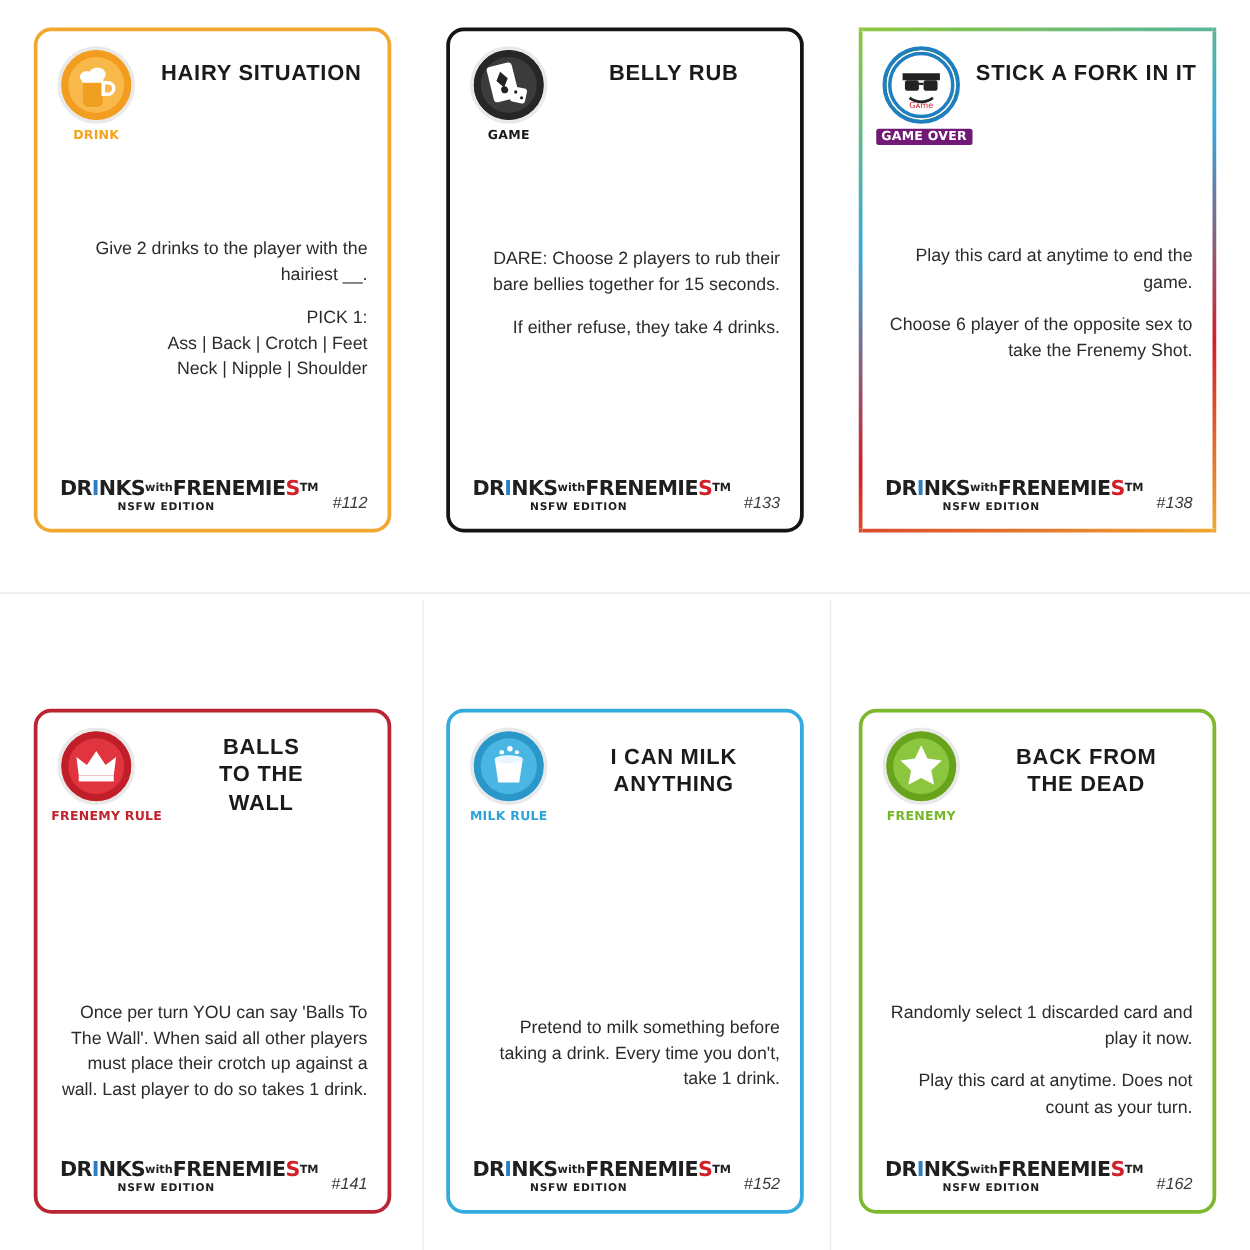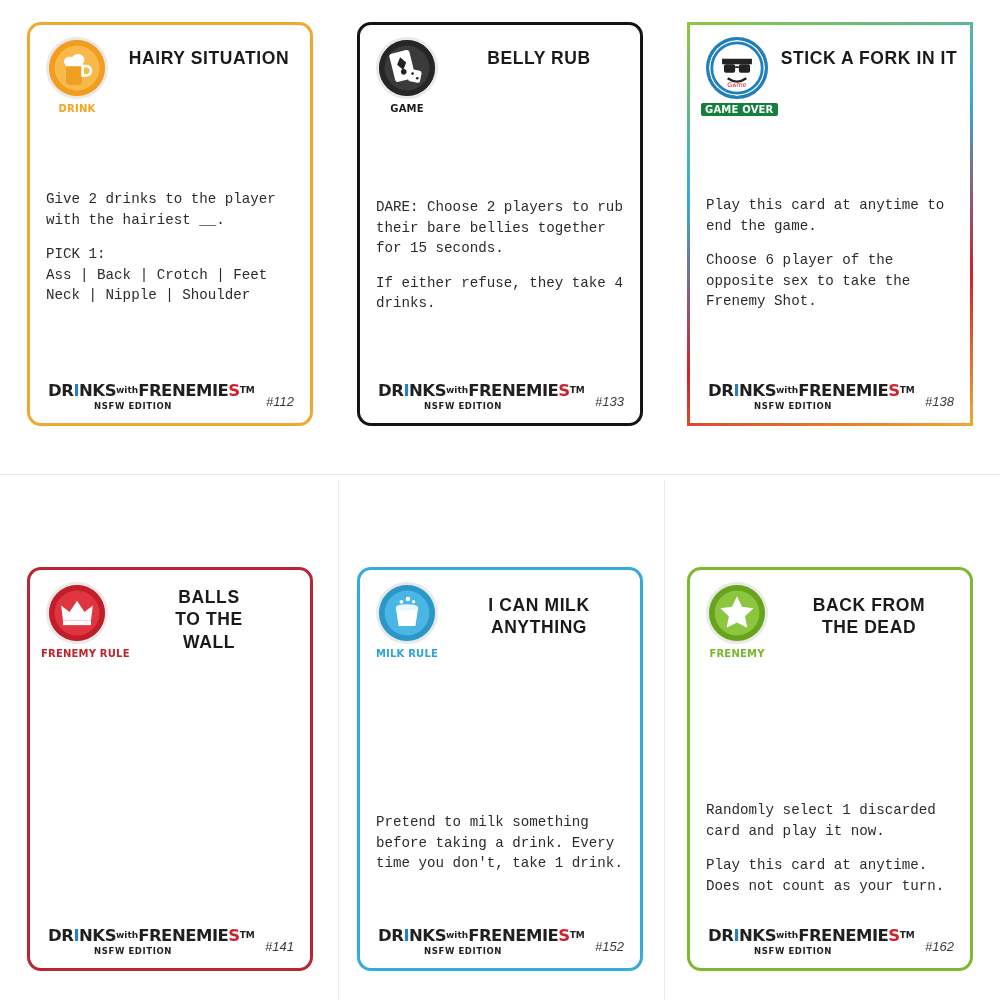--- a/index.html
+++ b/index.html
@@ -87,25 +87,25 @@
     text-align: center;
     font-size: 17.5px;
     font-weight: bold;
     letter-spacing: 0.6px;
     color: #1a1a1a;
     line-height: 1.28;
     font-family: "Liberation Sans", sans-serif;
   }
   .card-body {
     padding: 6px 16px 0 16px;
-    text-align: left;
+    text-align: right;
     color: #2b2b2b;
     font-size: 14.2px;
     line-height: 1.45;
-    font-family: Liberation Mono, monospace;
+    font-family: Liberation Sans, sans-serif;
   }
   .card-body p {
     margin: 0 0 14px 0;
   }
   .card-body p:last-child { margin-bottom: 0; }
   .body-shift-1 { padding-top: 52px; }
   .body-shift-2 { padding-top: 60px; }
   .body-shift-3 { padding-top: 58px; }
   .body-shift-4 { padding-top: 118px; }
   .body-shift-5 { padding-top: 130px; }
@@ -264,21 +264,21 @@
               <circle cx="30" cy="30" r="30" fill="#ffffff"></circle>
               <circle cx="30" cy="30" r="27" fill="none" stroke="#1f7fc0" stroke-width="3"></circle>
               <path d="M14 20h32v6H14z" fill="#222222"></path>
               <rect x="16" y="26" width="12" height="9" rx="2" fill="#222222"></rect>
               <rect x="32" y="26" width="12" height="9" rx="2" fill="#222222"></rect>
               <path d="M28 29h4" stroke="#222222" stroke-width="2"></path>
               <path d="M20 41q10 7 20 0" stroke="#222222" stroke-width="2.4" fill="none"></path>
               <text x="30" y="50" font-size="7" fill="#d0202a" text-anchor="middle" font-family="DejaVu Sans">Gᴀme</text>
             </svg>
           </div>
-          <div class="badge-label boxed" style="background:#15803d;">GAME OVER</div>
+          <div class="badge-label boxed" style="background:#701a75;">GAME OVER</div>
         </div>
         <div class="card-title">STICK A FORK IN IT</div>
       </div>
       <div class="card-body body-shift-3">
         <p>Play this card at anytime to end the game.</p>
         <p>Choose 6 player of the opposite sex to take the Frenemy Shot.</p>
       </div>
       <div class="card-foot">
         <div class="logo">
           <div class="logo-main"><span>DR</span><span class="blue">I</span><span>NKS</span><span class="w">with</span><span>FRENEMIE</span><span class="red">S</span><span class="w">TM</span></div>
@@ -297,20 +297,23 @@
               <circle cx="30" cy="30" r="24" fill="#e0343f"></circle>
               <path d="M15 38l-2-16 9 7 8-12 8 12 9-7-2 16z" fill="#ffffff"></path>
               <rect x="15" y="38" width="30" height="5" fill="#ffffff"></rect>
             </svg>
           </div>
           <div class="badge-label" style="color:#c0232e;">FRENEMY RULE</div>
         </div>
         <div class="card-title" style="white-space:pre-line; top:16px;">BALLS
 TO THE
 WALL</div>
+      </div>
+      <div class="card-body body-shift-4">
+        <p>Once per turn YOU can say 'Balls To The Wall'. When said all other players must place their crotch up against a wall. Last player to do so takes 1 drink.</p>
       </div>
       <div class="card-foot">
         <div class="logo">
           <div class="logo-main"><span>DR</span><span class="blue">I</span><span>NKS</span><span class="w">with</span><span>FRENEMIE</span><span class="red">S</span><span class="w">TM</span></div>
           <div class="logo-sub">NSFW EDITION</div>
         </div>
         <div class="card-number">#141</div>
       </div>
     </div>
 

